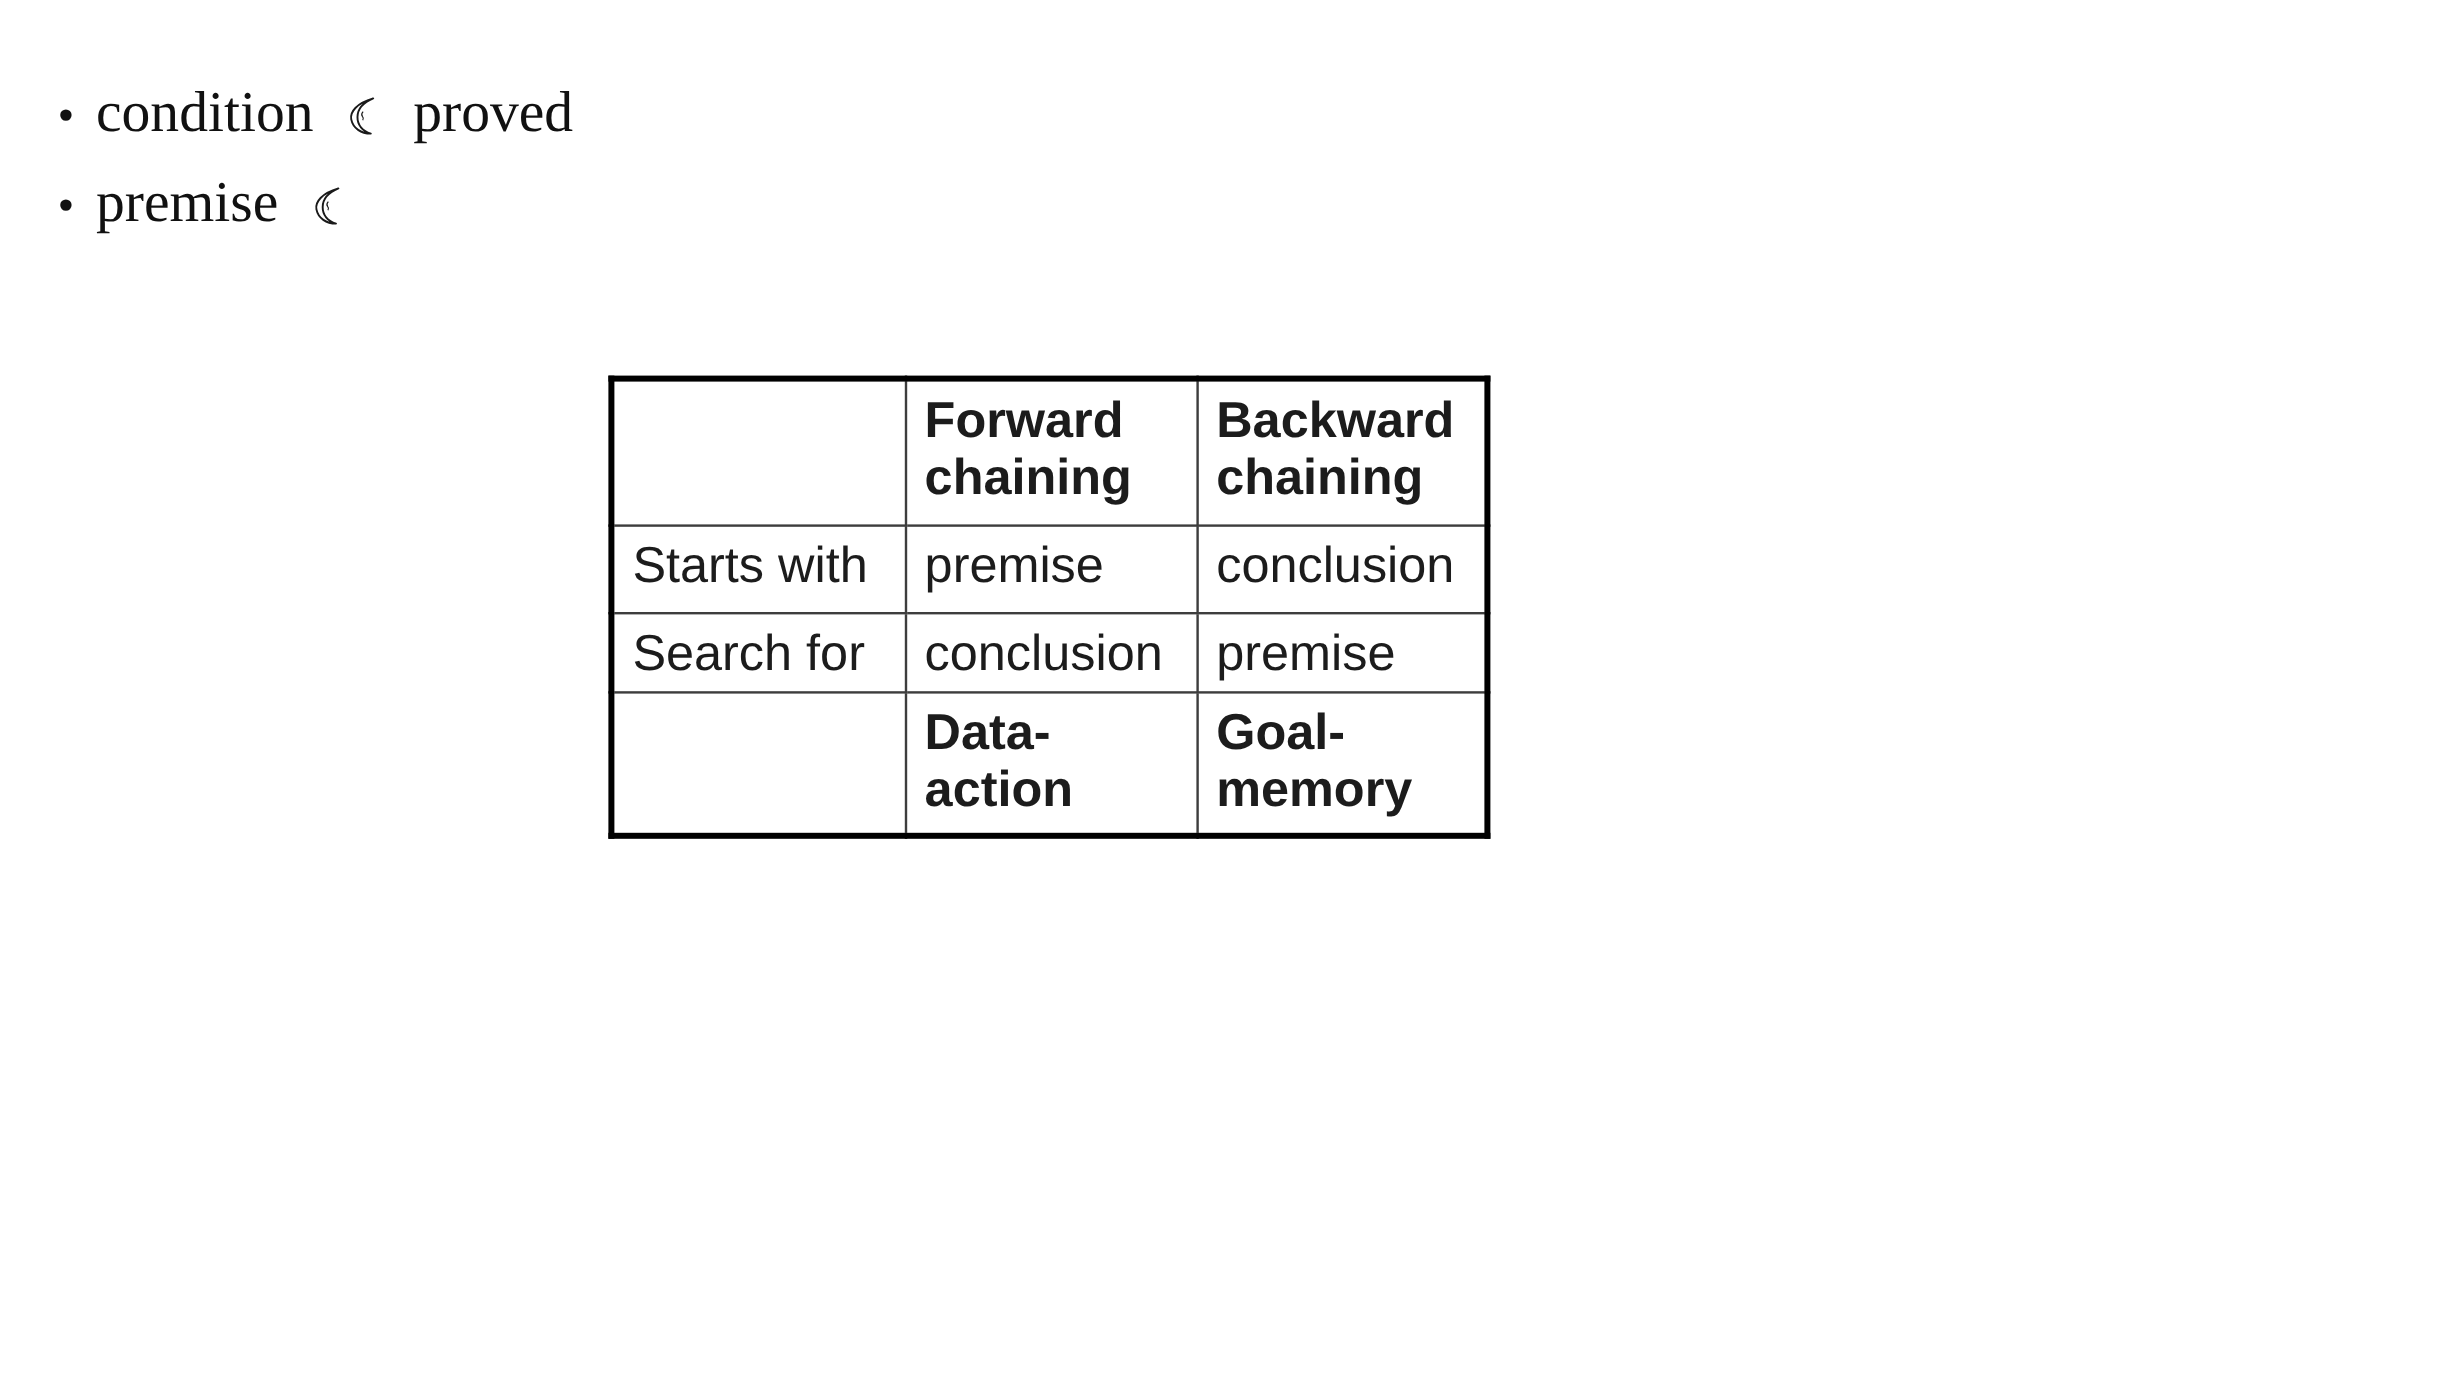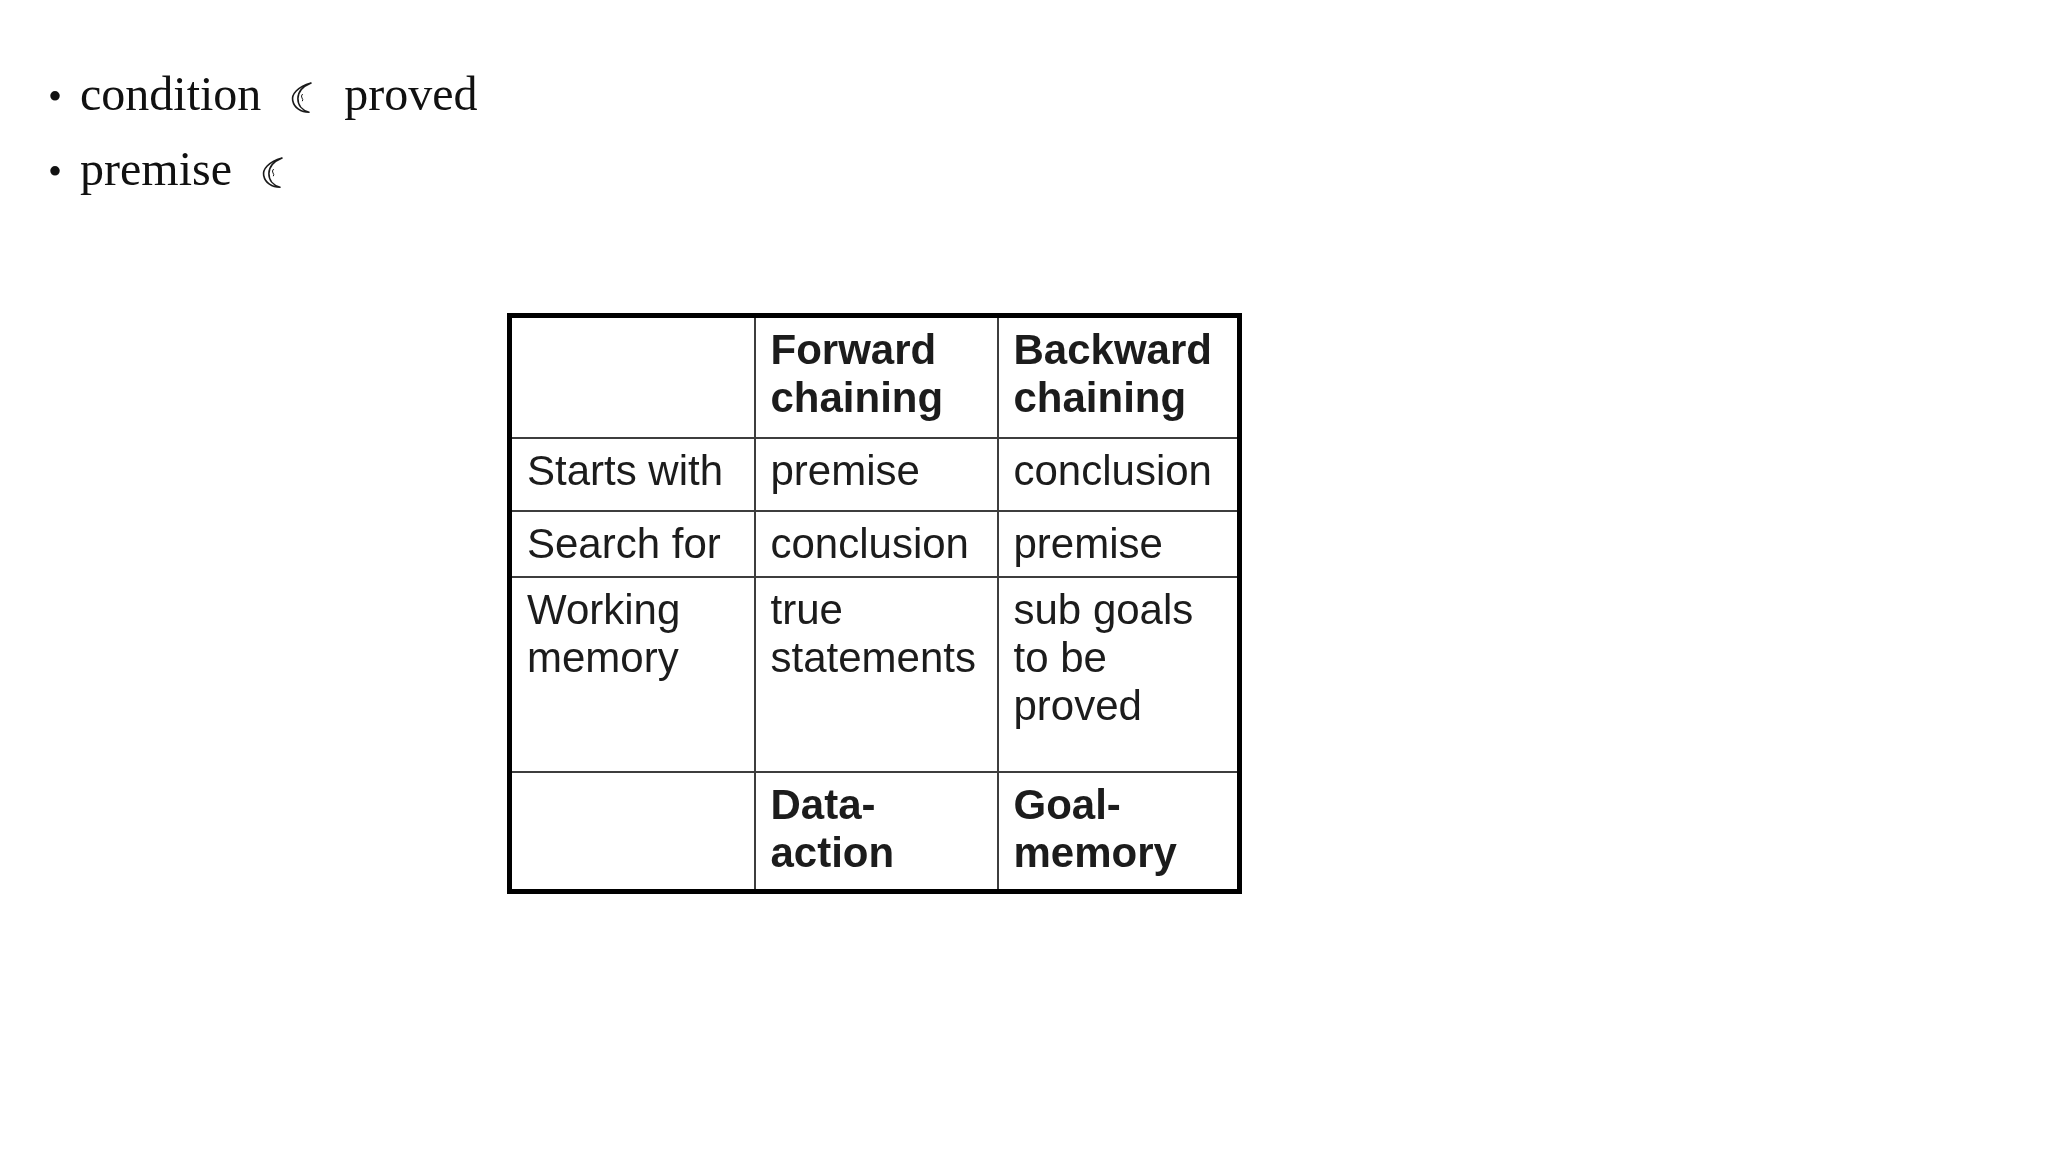--- a/index.html
+++ b/index.html
@@ -117,29 +117,20 @@
     <tr style="height:73px">
       <td>Starts with</td>
       <td>premise</td>
       <td>conclusion</td>
     </tr>
     <tr style="height:54px">
       <td>Search for</td>
       <td>conclusion</td>
       <td>premise</td>
     </tr>
-    <tr style="height:195px">
-      <td>Working
-memory</td>
-      <td>true
-statements</td>
-      <td>sub goals
-to be
-proved</td>
-    </tr>
     <tr style="height:120px">
       <td></td>
       <td class="bold">Data-
 action</td>
       <td class="bold">Goal-
 memory</td>
     </tr>
   </tbody>
 </table>
 

